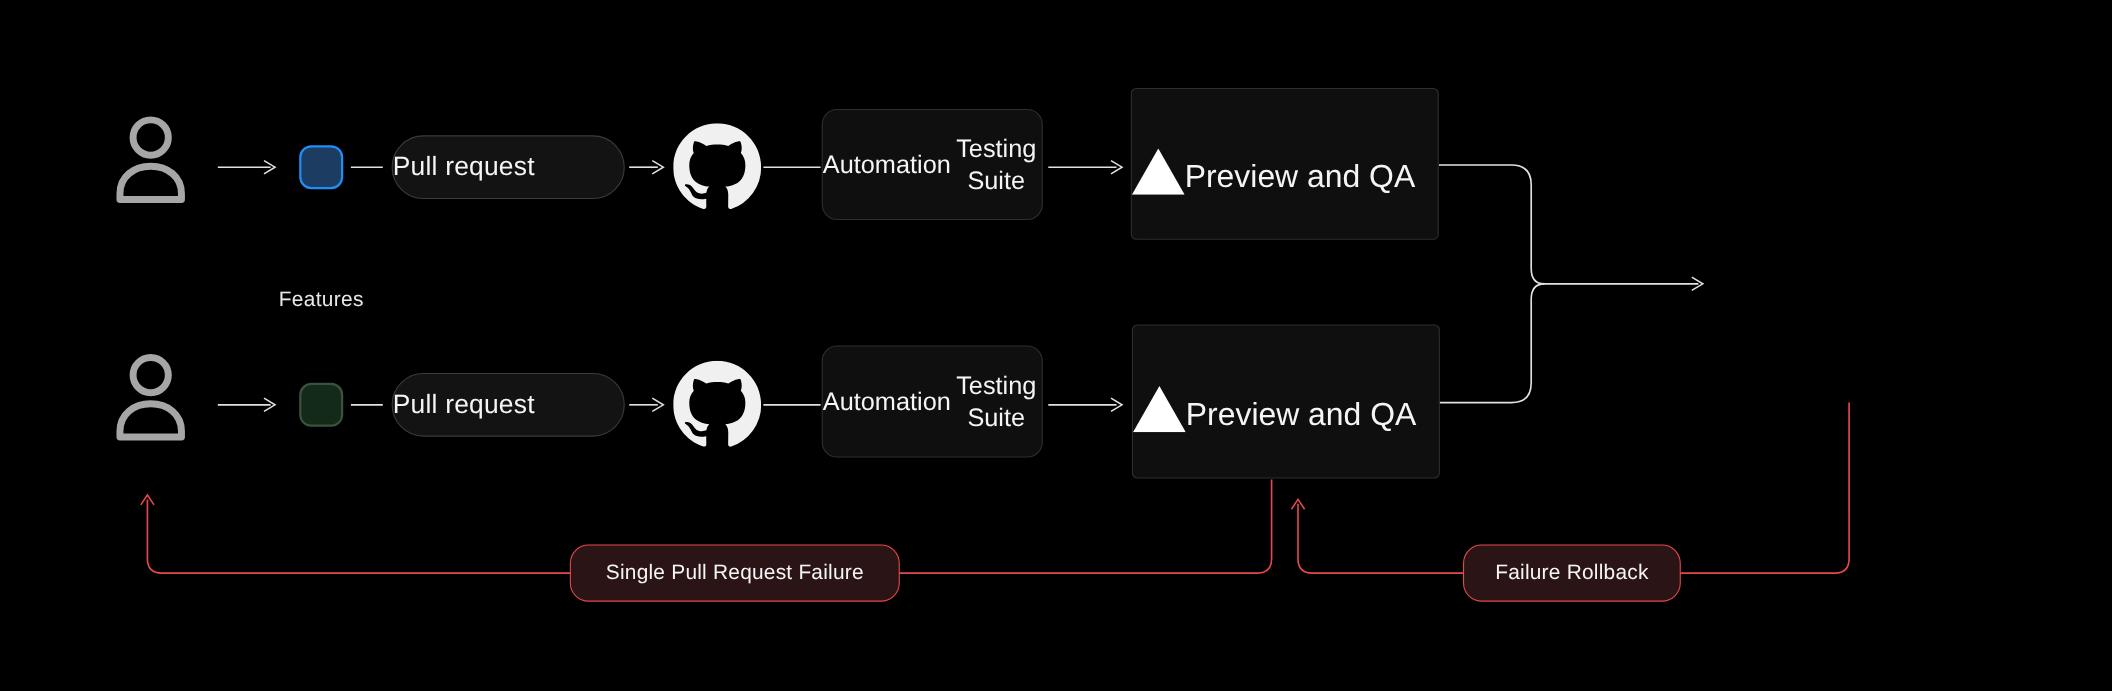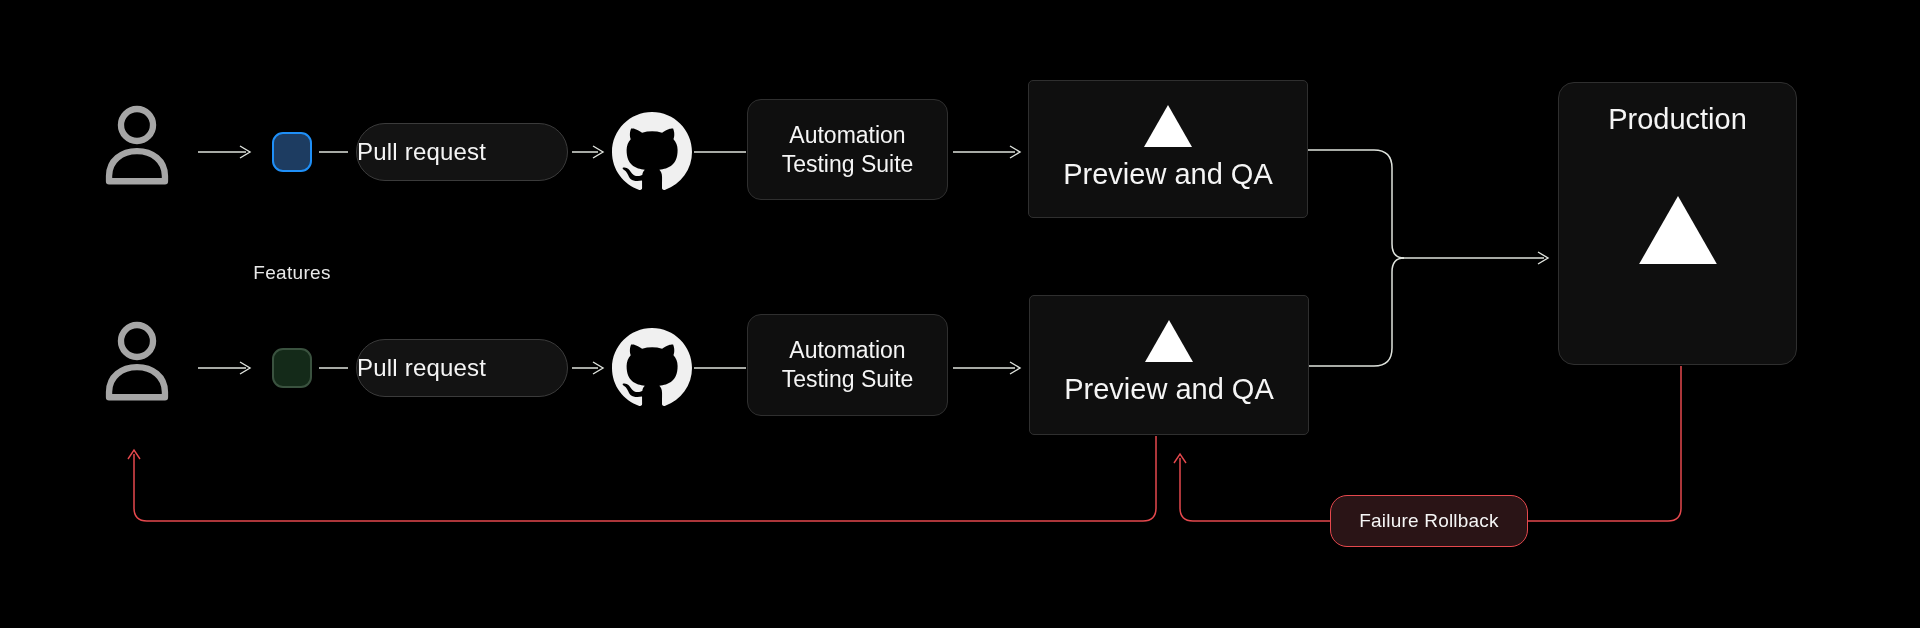--- a/index.html
+++ b/index.html
@@ -33,21 +33,21 @@
     background:var(--pill-bg);border:1.5px solid var(--pill-border);
     display:flex;align-items:center;justify-content:flex-start;
     font-size:24px;color:#f5f5f5;letter-spacing:.2px;
   }
 
   .gh{width:80px;height:80px;}
   .gh svg{display:block;width:80px;height:80px;}
 
   .box{
     background:var(--box-bg);border:1px solid var(--box-border);
-    display:flex;flex-direction:column;align-items:center;justify-content:center;
+    display:flex;align-items:center;justify-content:center;
     color:#f5f5f5;
   }
   .ats{width:201px;border-radius:14px;font-size:23px;line-height:1.26;text-align:center;}
   .preview{width:280px;border-radius:5px;justify-content:flex-start;padding-top:24px;}
   .preview .tri{margin-bottom:11px;}
   .preview .lbl{font-size:29px;}
   .production{width:239px;height:283px;border-radius:16px;justify-content:flex-start;padding-top:20px;}
   .production .lbl{font-size:29px;}
   .production .tri{margin-top:60px;}
 
@@ -167,27 +167,22 @@
 
   <div class="node box preview" style="left:1029px;top:295px;height:140px;">
     <span class="tri">
       <svg width="48" height="42" viewBox="0 0 24 21">
           <polygon points="12,0 24,21 0,21" fill="#ffffff"></polygon>
         </svg>
     </span>
     <span class="lbl">Preview and QA</span>
   </div>
 
-  <div class="node box production" style="left:1558px;top:82px;">
-    <span class="lbl">Production</span>
-    <span class="tri">
-      <svg width="78" height="68" viewBox="0 0 24 21">
-          <polygon points="12,0 24,21 0,21" fill="#ffffff"></polygon>
-        </svg>
-    </span>
+
+  <div class="node red-pill" style="left:518px;top:495px;width:300px;">
+    <span>Single Pull Request Failure</span>
   </div>
-
 
   <div class="node red-pill" style="left:1330px;top:495px;width:198px;">
     <span>Failure Rollback</span>
   </div>
 
 </div>
 
 </body></html>

